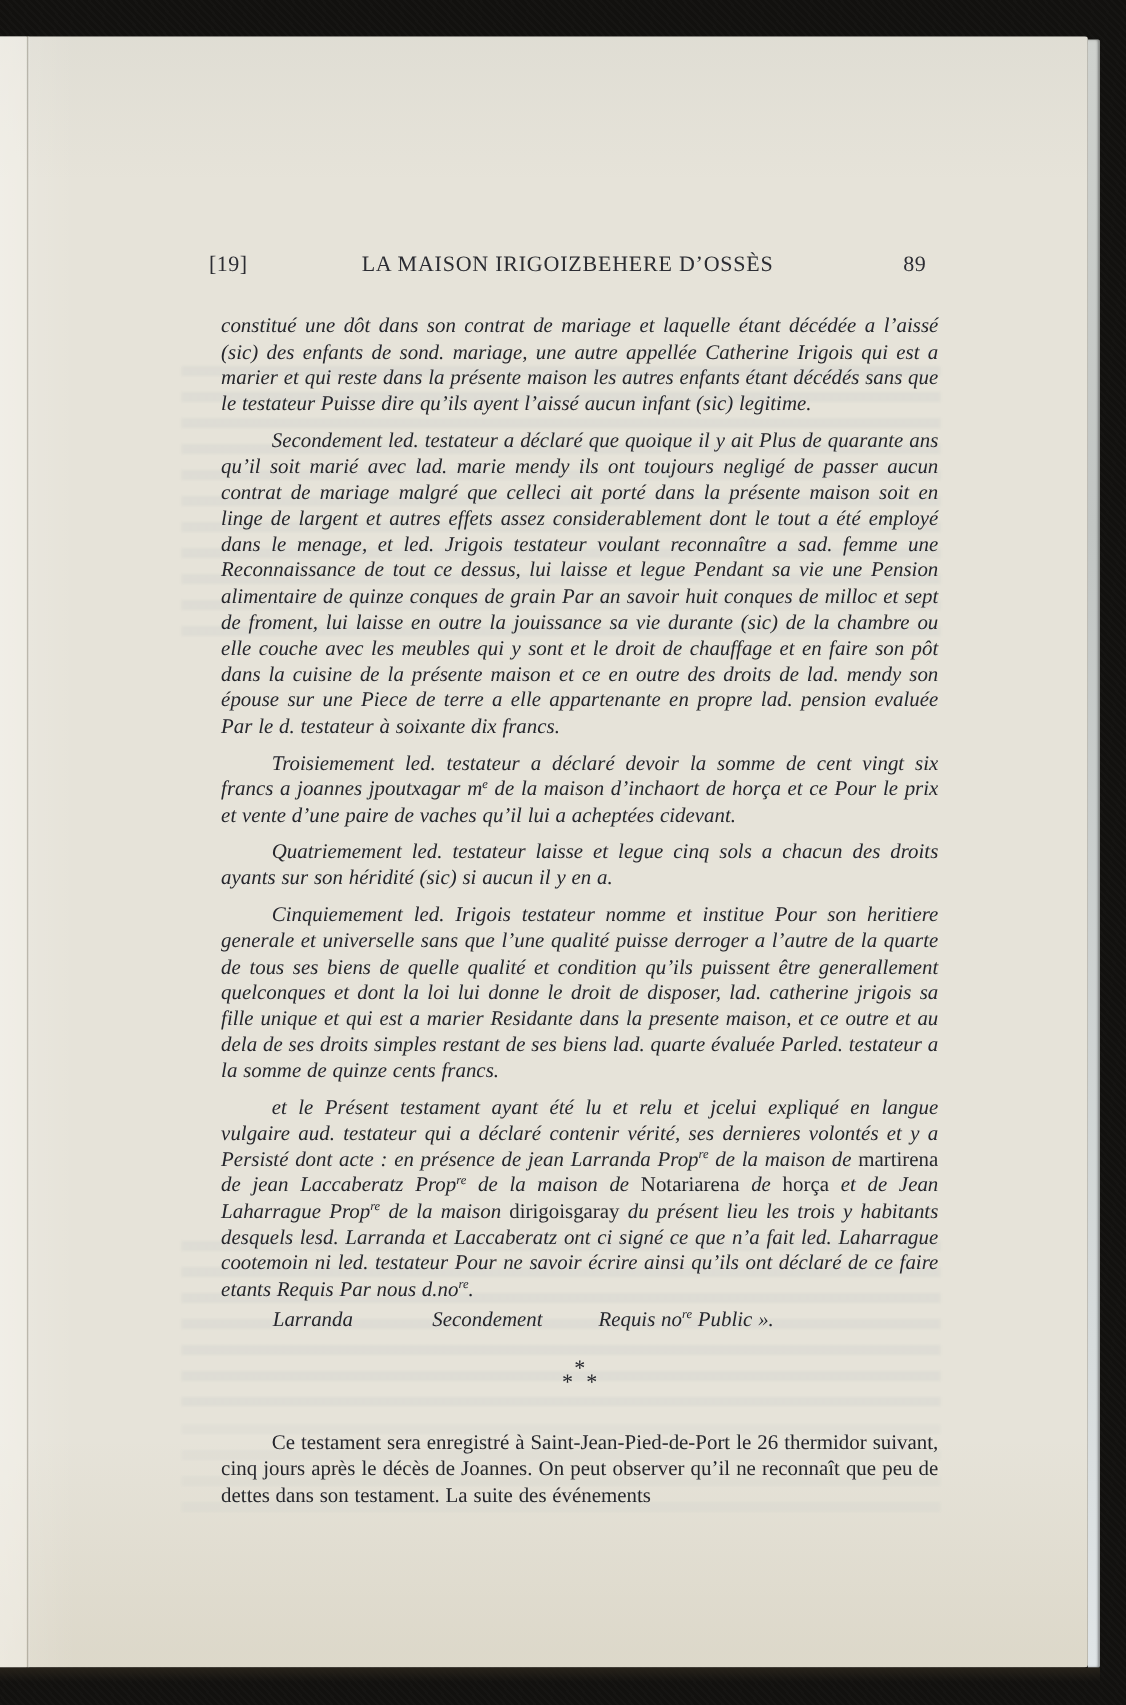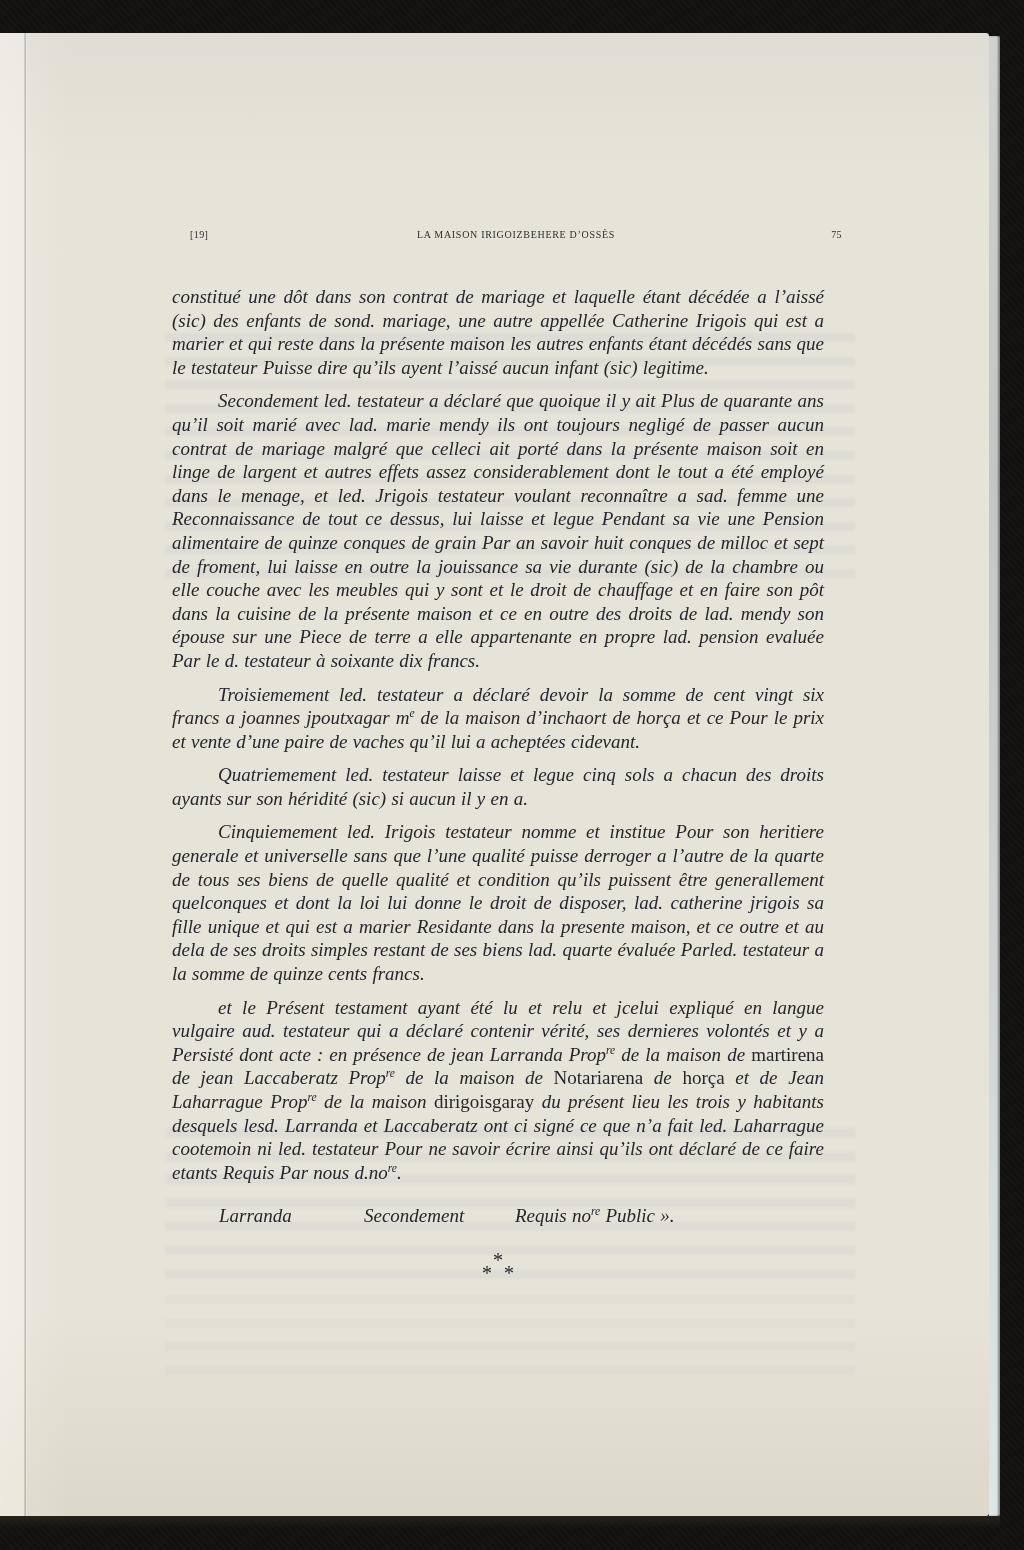--- a/index.html
+++ b/index.html
@@ -31,27 +31,27 @@
     background:linear-gradient(180deg,#cfd2ce 0%, #c2c6c4 30%, #d7dcdc 80%, #e0e5e7 100%);
     border-radius:0 2px 2px 0;
     box-shadow: inset -2px 0 2px rgba(0,0,0,0.38);
   }
   .under-shadow {
     position:absolute; left:0; top:1516px; width:1000px; height:13px;
     background:linear-gradient(180deg,#27221a 0%, rgba(12,11,8,0) 100%);
   }
   .header {
     position:absolute; left:190px; top:196px; width:652px; height:22px;
-    font-size:10px; color:#2c2d33; letter-spacing:0.4px;
+    font-size:20px; color:#2c2d33; letter-spacing:0.4px;
   }
   .h-left  { position:absolute; left:0; top:0; }
   .h-title { position:absolute; left:50%; top:0; transform:translateX(-50%); white-space:nowrap; letter-spacing:0.7px; }
   .h-right { position:absolute; right:0; top:0; }
   .body-text {
-    position:absolute; left:172px; top:252px; width:652px;
+    position:absolute; left:201px; top:252px; width:652px;
     font-size:19px; line-height:23.6px; color:#25262c; word-spacing:0.5px;
   }
   .para { margin:0; text-align:justify; }
   .it   { font-style:italic; }
   .rm   { font-style:normal; }
   .ind  { text-indent:46px; }
   .roman{ font-style:normal; }
   sup   { font-size:11.5px; line-height:0; vertical-align:7px; }
   .signature { position:relative; height:24px; font-style:italic; }
   .sig-item  { position:absolute; top:0; white-space:nowrap; }
@@ -74,36 +74,37 @@
   <div class="gutter-strip"></div>
   <div class="fold-line"></div>
 
   <div class="ghost g1"></div>
   <div class="ghost g2"></div>
   <div class="ghost g3"></div>
 
   <div class="header">
     <span class="h-left">[19]</span>
     <span class="h-title">LA MAISON IRIGOIZBEHERE D’OSSÈS</span>
-    <span class="h-right">75</span>
+    <span class="h-right">89</span>
   </div>
 
   <div class="body-text">
       <p class="para it"><span>constitué une dôt dans son contrat de mariage et laquelle étant décédée a l’aissé (sic) des enfants de sond. mariage, une autre appellée Catherine Irigois qui est a marier et qui reste dans la présente maison les autres enfants étant décédés sans que le testateur Puisse dire qu’ils ayent l’aissé aucun infant (sic) legitime.</span></p>
       <p class="para it ind" style="margin-top: 10px;"><span>Secondement led. testateur a déclaré que quoique il y ait Plus de quarante ans qu’il soit marié avec lad. marie mendy ils ont toujours negligé de passer aucun contrat de mariage malgré que celleci ait porté dans la présente maison soit en linge de largent et autres effets assez considerablement dont le tout a été employé dans le menage, et led. Jrigois testateur voulant reconnaître a sad. femme une Reconnaissance de tout ce dessus, lui laisse et legue Pendant sa vie une Pension alimentaire de quinze conques de grain Par an savoir huit conques de milloc et sept de froment, lui laisse en outre la jouissance sa vie durante (sic) de la chambre ou elle couche avec les meubles qui y sont et le droit de chauffage et en faire son pôt dans la cuisine de la présente maison et ce en outre des droits de lad. mendy son épouse sur une Piece de terre a elle appartenante en propre lad. pension evaluée Par le d. testateur à soixante dix francs.</span></p>
       <p class="para it ind" style="margin-top: 10px; font-style: italic;"><span>Troisiemement led. testateur a déclaré devoir la somme de cent vingt six francs a joannes jpoutxagar m</span><sup>e</sup><span> de la maison d’inchaort de horça et ce Pour le prix et vente d’une paire de vaches qu’il lui a acheptées cidevant.</span></p>
       <p class="para it ind" style="margin-top: 10px;"><span>Quatriemement led. testateur laisse et legue cinq sols a chacun des droits ayants sur son héridité (sic) si aucun il y en a.</span></p>
       <p class="para it ind" style="margin-top: 10px;"><span>Cinquiemement led. Irigois testateur nomme et institue Pour son heritiere generale et universelle sans que l’une qualité puisse derroger a l’autre de la quarte de tous ses biens de quelle qualité et condition qu’ils puissent être generallement quelconques et dont la loi lui donne le droit de disposer, lad. catherine jrigois sa fille unique et qui est a marier Residante dans la presente maison, et ce outre et au dela de ses droits simples restant de ses biens lad. quarte évaluée Parled. testateur a la somme de quinze cents francs.</span></p>
       <p class="para it ind" style="margin-top: 10px;"><span>et le Présent testament ayant été lu et relu et jcelui expliqué en langue vulgaire aud. testateur qui a déclaré contenir vérité, ses dernieres volontés et y a Persisté dont acte : en présence de jean Larranda Prop</span><sup>re</sup><span> de la maison de </span><span class="roman">martirena</span><span> de jean Laccaberatz Prop</span><sup>re</sup><span> de la maison de </span><span class="roman">Notariarena</span><span> de </span><span class="roman">horça</span><span> et de Jean Laharrague Prop</span><sup>re</sup><span> de la maison </span><span class="roman">dirigoisgaray</span><span> du présent lieu les trois y habitants desquels lesd. Larranda et Laccaberatz ont ci signé ce que n’a fait led. Laharrague cootemoin ni led. testateur Pour ne savoir écrire ainsi qu’ils ont déclaré de ce faire etants Requis Par nous d.no</span><sup>re</sup><span>.</span></p>
-      <div class="signature" style="margin-top: 20px;">
+      <div class="signature" style="margin-top: 4px;">
         <span class="sig-item" style="left: 47px;"><span>Larranda</span></span>
         <span class="sig-item" style="left: 192px;"><span>Secondement</span></span>
         <span class="sig-item" style="left: 343px;"><span>Requis no</span><sup>re</sup><span> Public ».</span></span>
       </div>
       <div class="asterism" style="margin-top: 26px;">
         <div>*</div>
         <div>* *</div>
       </div>
+      <p class="para rm ind" style="margin-top: 36px;"><span>Ce testament sera enregistré à Saint-Jean-Pied-de-Port le 26 thermidor suivant, cinq jours après le décès de Joannes. On peut observer qu’il ne reconnaît que peu de dettes dans son testament. La suite des événements</span></p>
     </div>
 </div>
 
 <div class="page-stack"></div>
 <div class="under-shadow"></div>
 
 </body></html>

